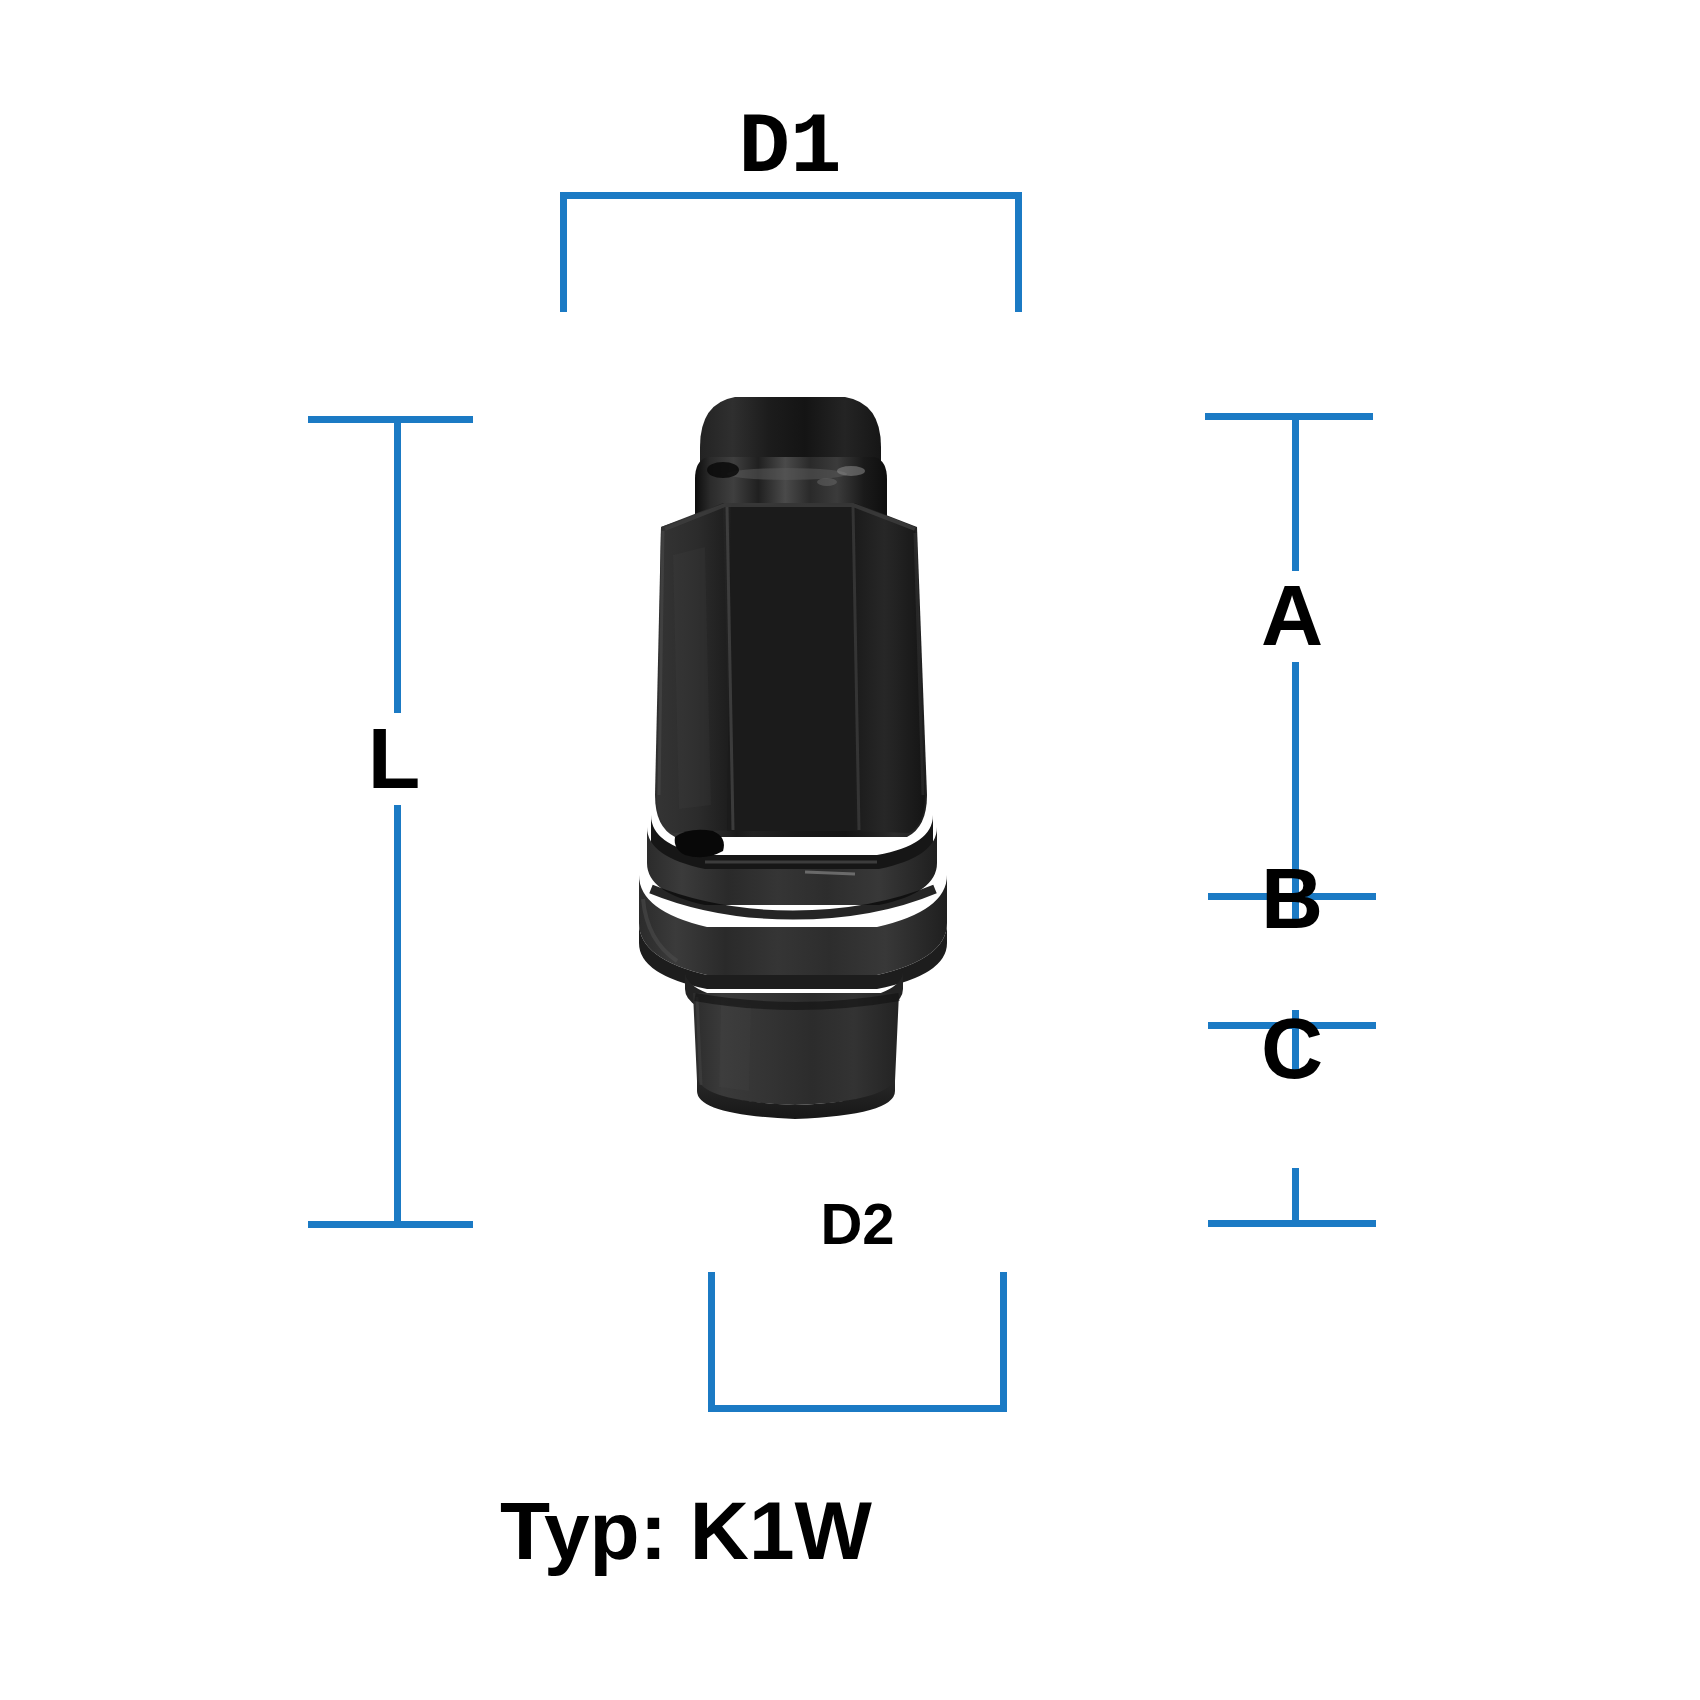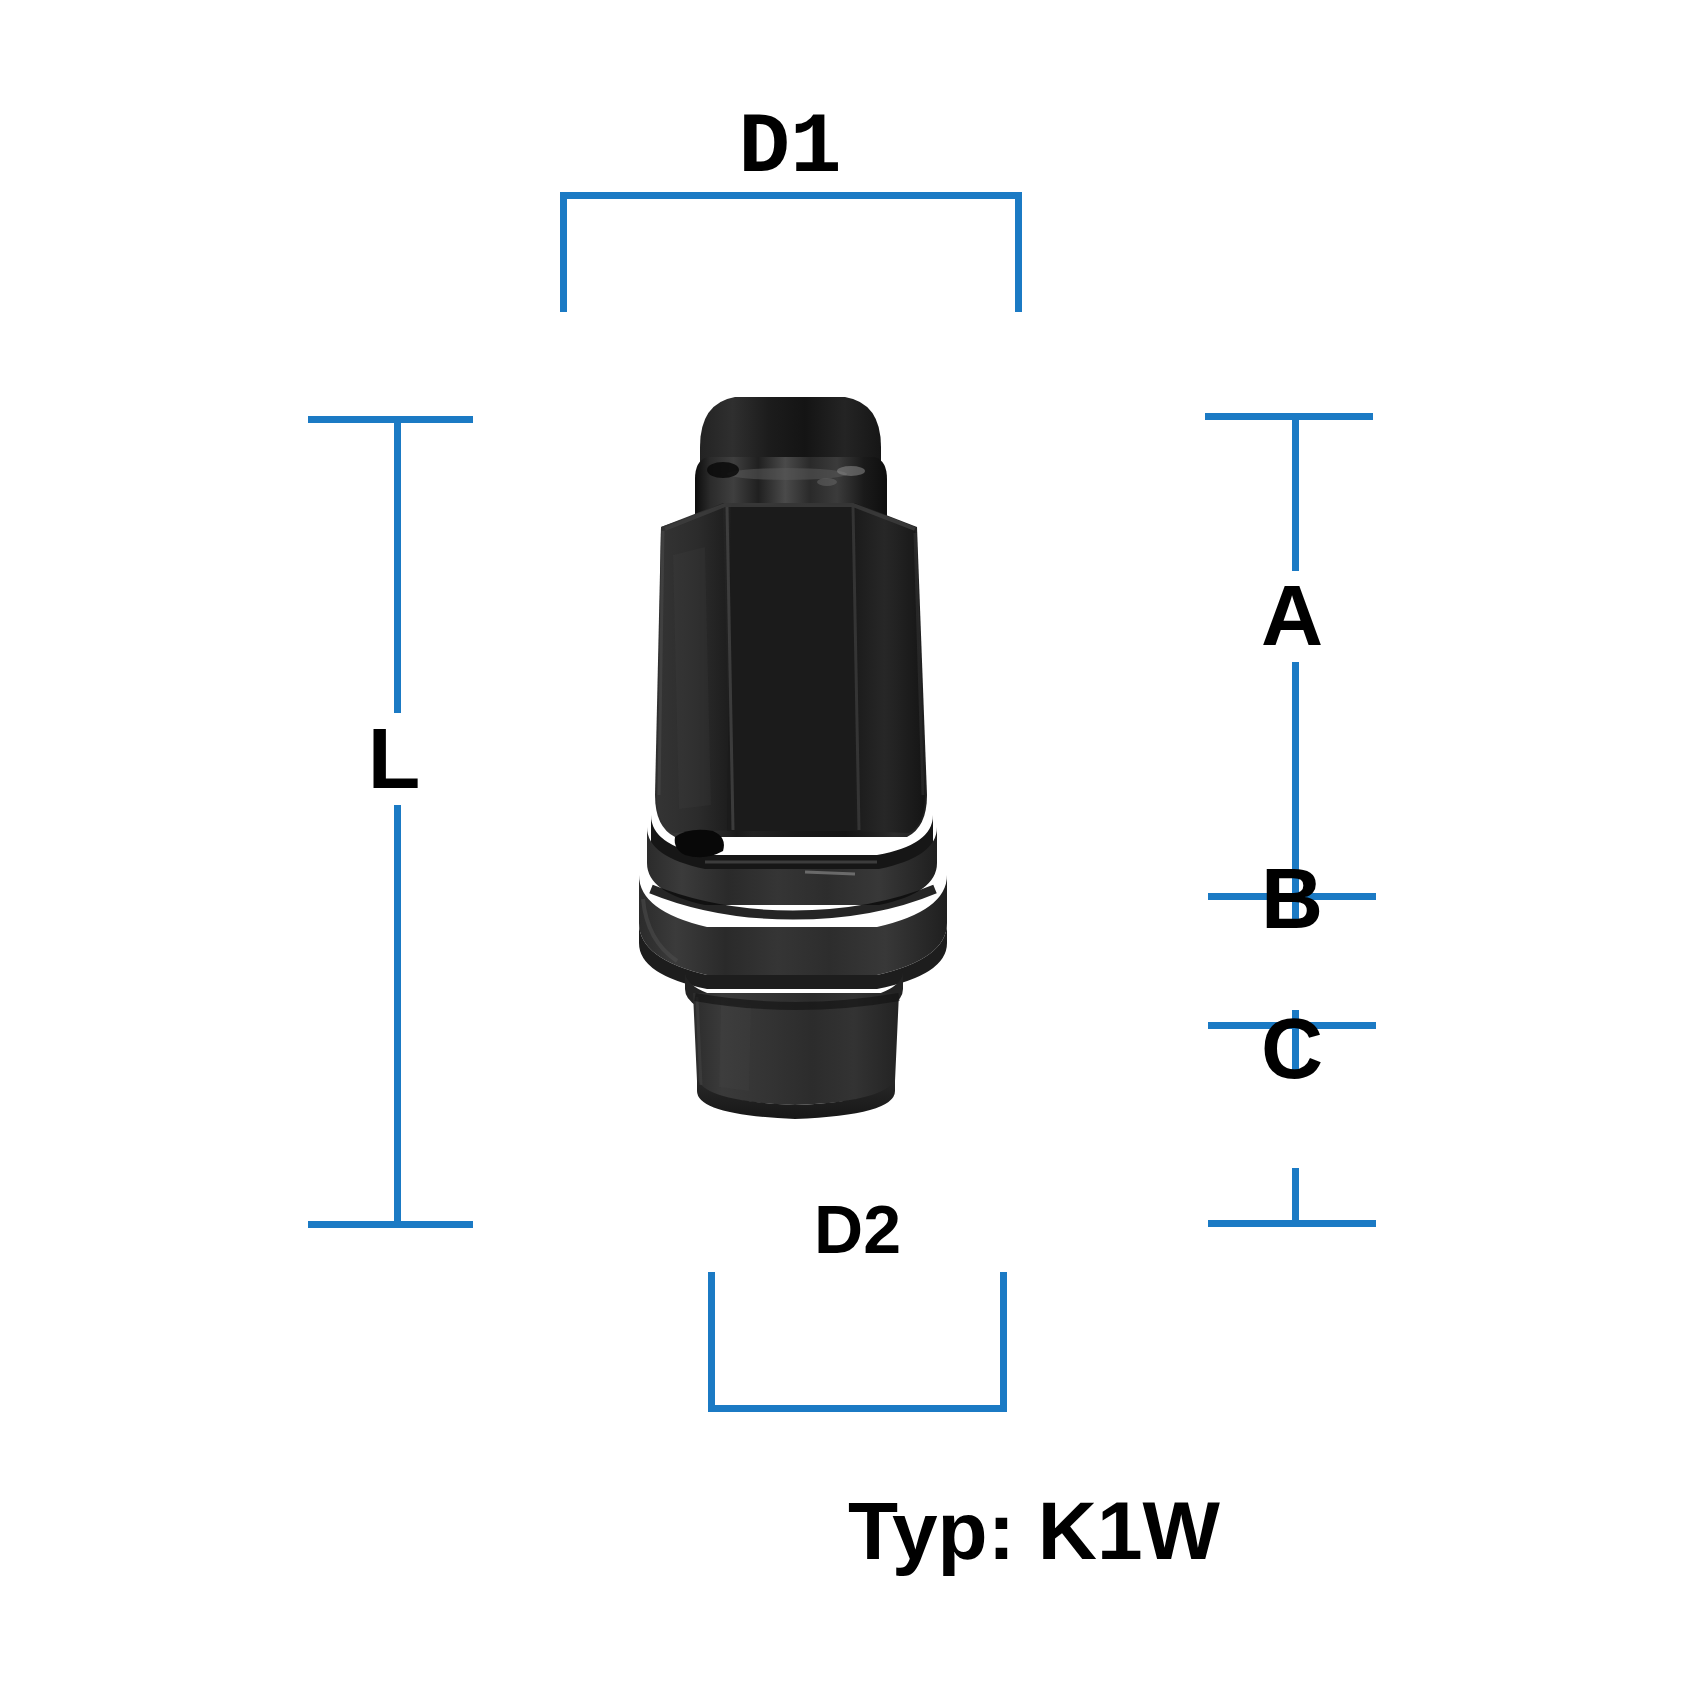--- a/index.html
+++ b/index.html
@@ -33,34 +33,34 @@
   
   .dim-label {
     position: absolute;
     color: #000000;
     font-weight: bold;
     line-height: 1;
     white-space: nowrap;
     text-align: center;
   }
   .label-d1 { font-size: 86px; font-family: Liberation Mono, monospace; }
-  .label-d2 { font-size: 68px; }
+  .label-d2 { font-size: 58px; }
   .label-l  { font-size: 86px; }
   .label-a  { font-size: 86px; }
   .label-b  { font-size: 86px; }
   .label-c  { font-size: 86px; }
 
   .caption {
     position: absolute;
     color: #000000;
     font-weight: bold;
     font-size: 82px;
     line-height: 1;
     white-space: nowrap;
-    text-align: right;
+    text-align: left;
   }
 
   
   #nut {
     position: absolute;
     left: 555px;
     top: 375px;
     width: 470px;
     height: 745px;
   }

